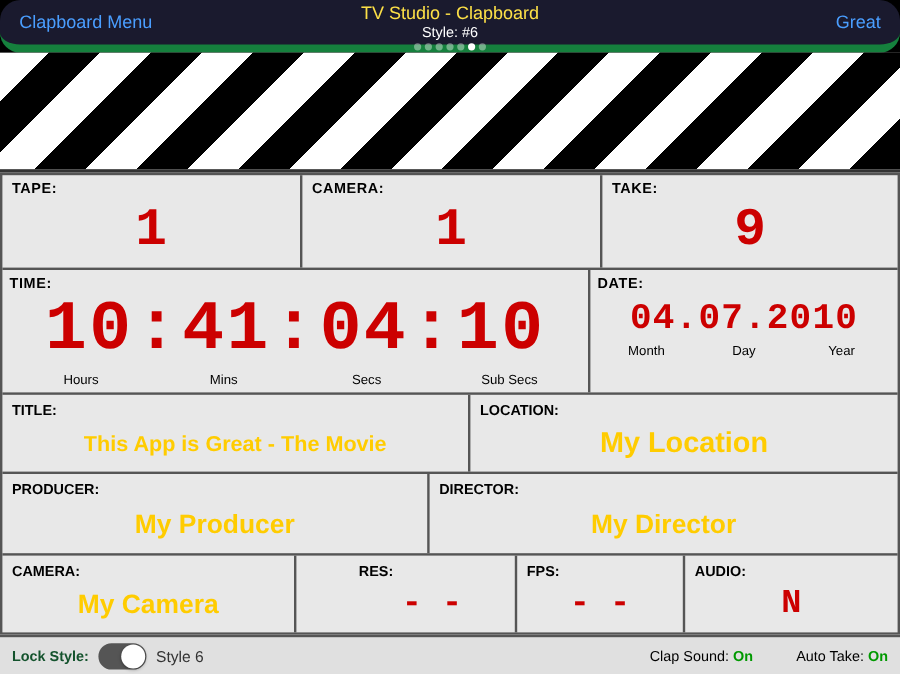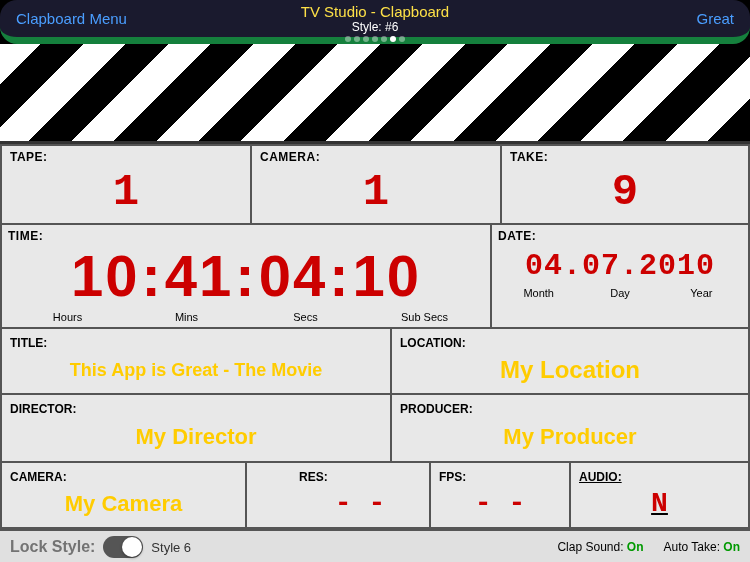--- a/index.html
+++ b/index.html
@@ -133,21 +133,21 @@
     .cell-time {
       width: 490px;
       padding: 4px 6px;
     }
     .cell-date {
       flex: 1;
       padding: 4px 6px;
     }
 
     .time-display {
-      font-family: Liberation Sans, sans-serif;
+      font-family: Liberation Mono, monospace;
       font-size: 58px;
       font-weight: 900;
       color: #cc0000;
       letter-spacing: 2px;
       line-height: 1;
       display: flex;
       align-items: center;
       justify-content: center;
       padding: 4px 0;
     }
@@ -254,23 +254,23 @@
       border-top: 2px solid #555;
       border-bottom: 2px solid #555;
       justify-content: space-between;
     }
     .lock-left {
       display: flex;
       align-items: center;
       gap: 8px;
     }
     .lock-label {
-      font-size: 16px;
+      font-size: 12px;
       font-weight: 700;
-      color: #737373;
+      color: #14532d;
     }
     
     .toggle {
       width: 40px;
       height: 22px;
       background: #555;
       border-radius: 11px;
       position: relative;
       display: inline-block;
     }
@@ -284,21 +284,21 @@
       right: 1px;
       box-shadow: 0 1px 3px rgba(0,0,0,0.4);
     }
     .lock-style-text {
       font-size: 13px;
       color: #333;
     }
     .lock-middle {
       display: flex;
       align-items: flex-end;
-      gap: 4px;
+      gap: 20px;
     }
     .clap-sound {
       font-size: 12px;
       color: #000;
     }
     .clap-sound span {
       font-weight: 700;
       color: #009900;
     }
     .auto-take {
@@ -396,44 +396,44 @@
         <span class="inline-label">TITLE:</span>
         <div class="inline-value yellow" style="font-size:18px;min-height:38px;">This App is Great - The Movie</div>
       </div>
       <div class="cell cell-location" style="flex:1;">
         <span class="inline-label">LOCATION:</span>
         <div class="inline-value yellow" style="font-size:24px;min-height:38px;">My Location</div>
       </div>
     </div>
 
     <div class="board-row" id="row-dir-prod">
+      <div class="cell cell-producer" style="flex:1;">
+        <span class="inline-label">PRODUCER:</span>
+        <div class="inline-value yellow" style="font-size:22px;min-height:40px;">My Producer</div>
+      </div>
       <div class="cell cell-director" style="width:390px;">
         <span class="inline-label">DIRECTOR:</span>
         <div class="inline-value yellow" style="font-size:22px;min-height:40px;">My Director</div>
-      </div>
-      <div class="cell cell-producer" style="flex:1;">
-        <span class="inline-label">PRODUCER:</span>
-        <div class="inline-value yellow" style="font-size:22px;min-height:40px;">My Producer</div>
       </div>
     </div>
 
     <div class="board-row" id="row-cam-res">
       <div class="cell cell-camera" style="width:245px;">
         <span class="inline-label">CAMERA:</span>
         <div class="inline-value yellow" style="font-size:22px;min-height:38px;">My Camera</div>
       </div>
       <div class="cell cell-res" style="width:140px;">
         <span class="inline-label">RES:</span>
         <div class="inline-value" style="font-size:28px;min-height:38px;">- -</div>
       </div>
       <div class="cell cell-fps" style="width:140px;">
         <span class="inline-label">FPS:</span>
         <div class="inline-value" style="font-size:28px;min-height:38px;">- -</div>
       </div>
-      <div class="cell cell-audio" style="flex:1;text-decoration:underline;">
+      <div class="cell cell-audio" style="flex:1;">
         <span class="inline-label">AUDIO:</span>
         <div class="inline-value" style="font-size:28px;min-height:38px;">N</div>
       </div>
     </div>
 
   </div>
 
   <div id="lock-row">
     <div class="lock-left">
       <span class="lock-label">Lock Style:</span>

